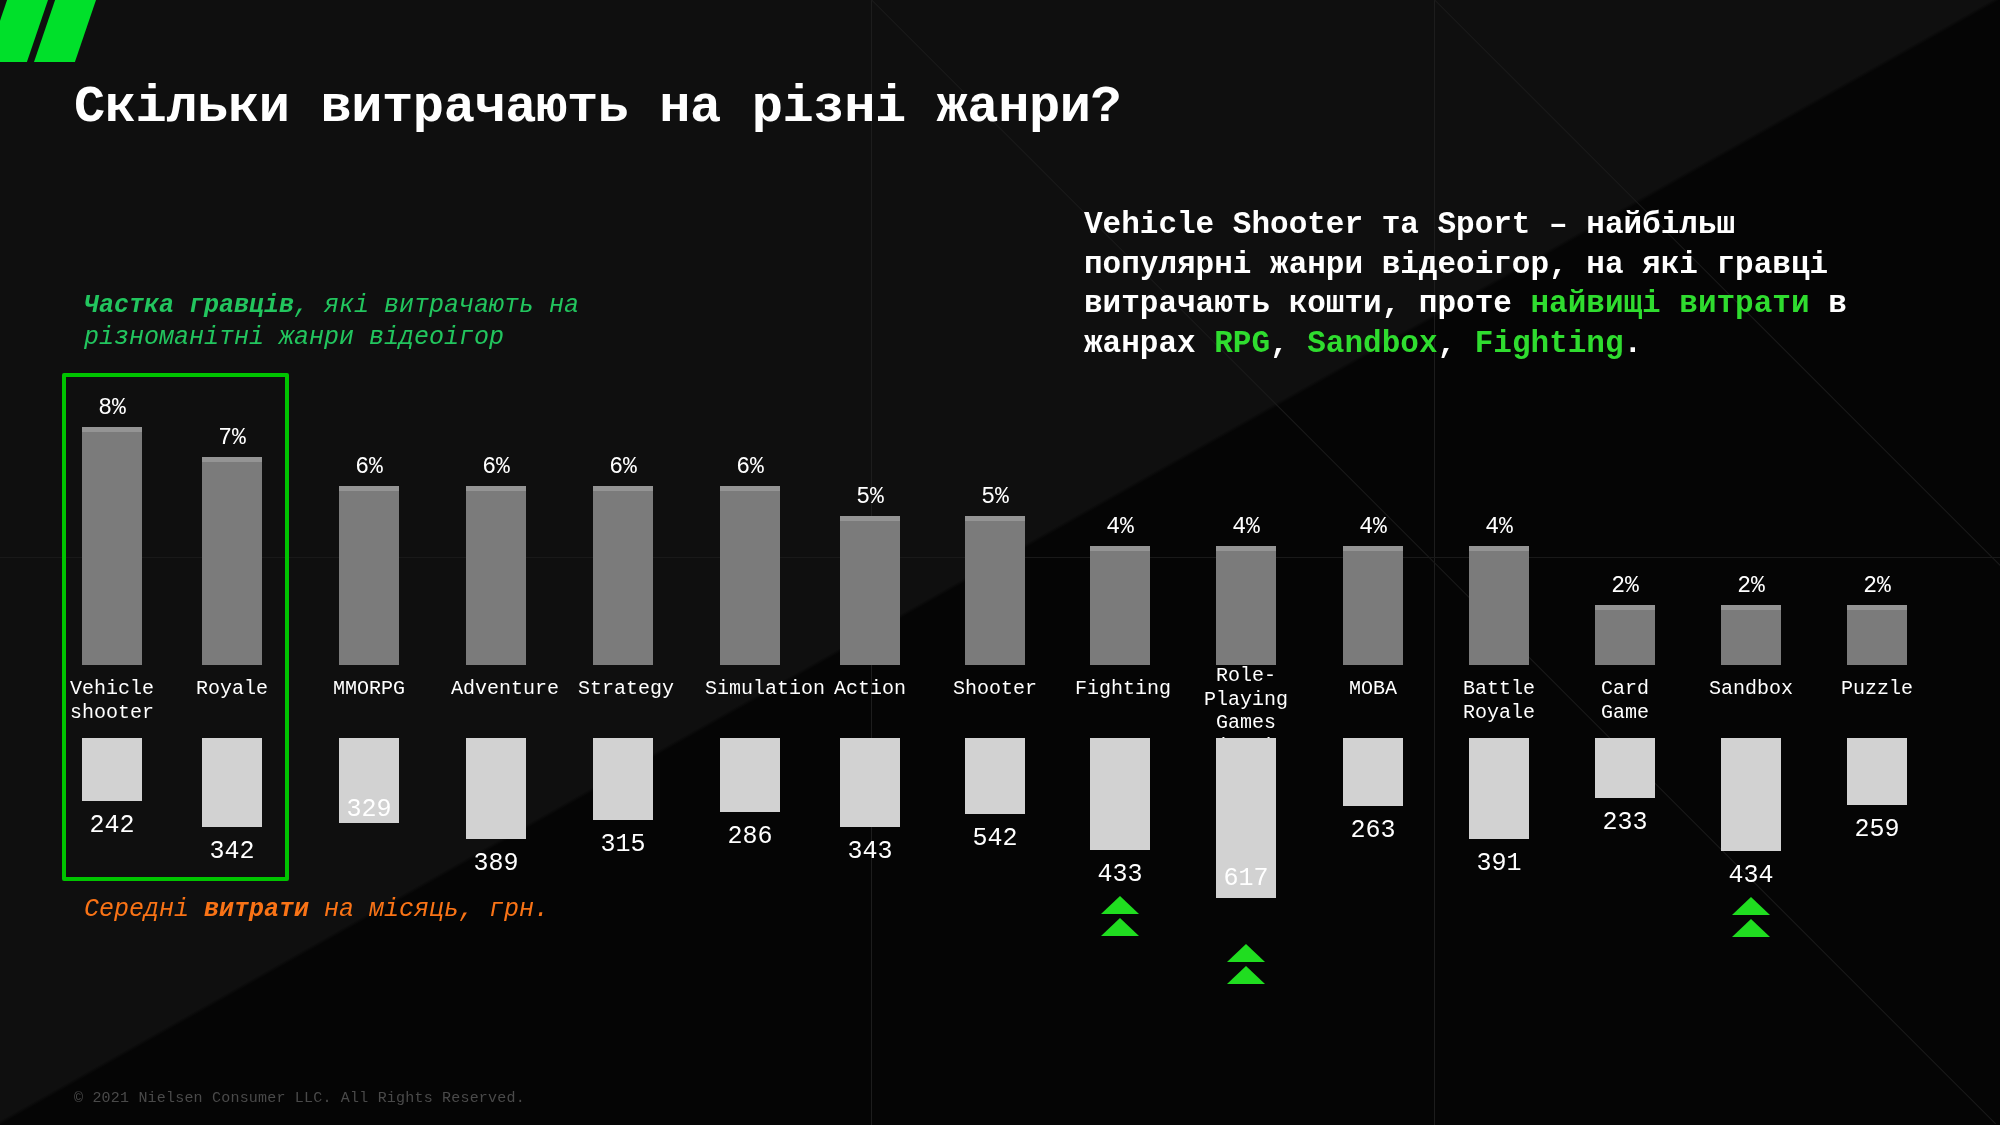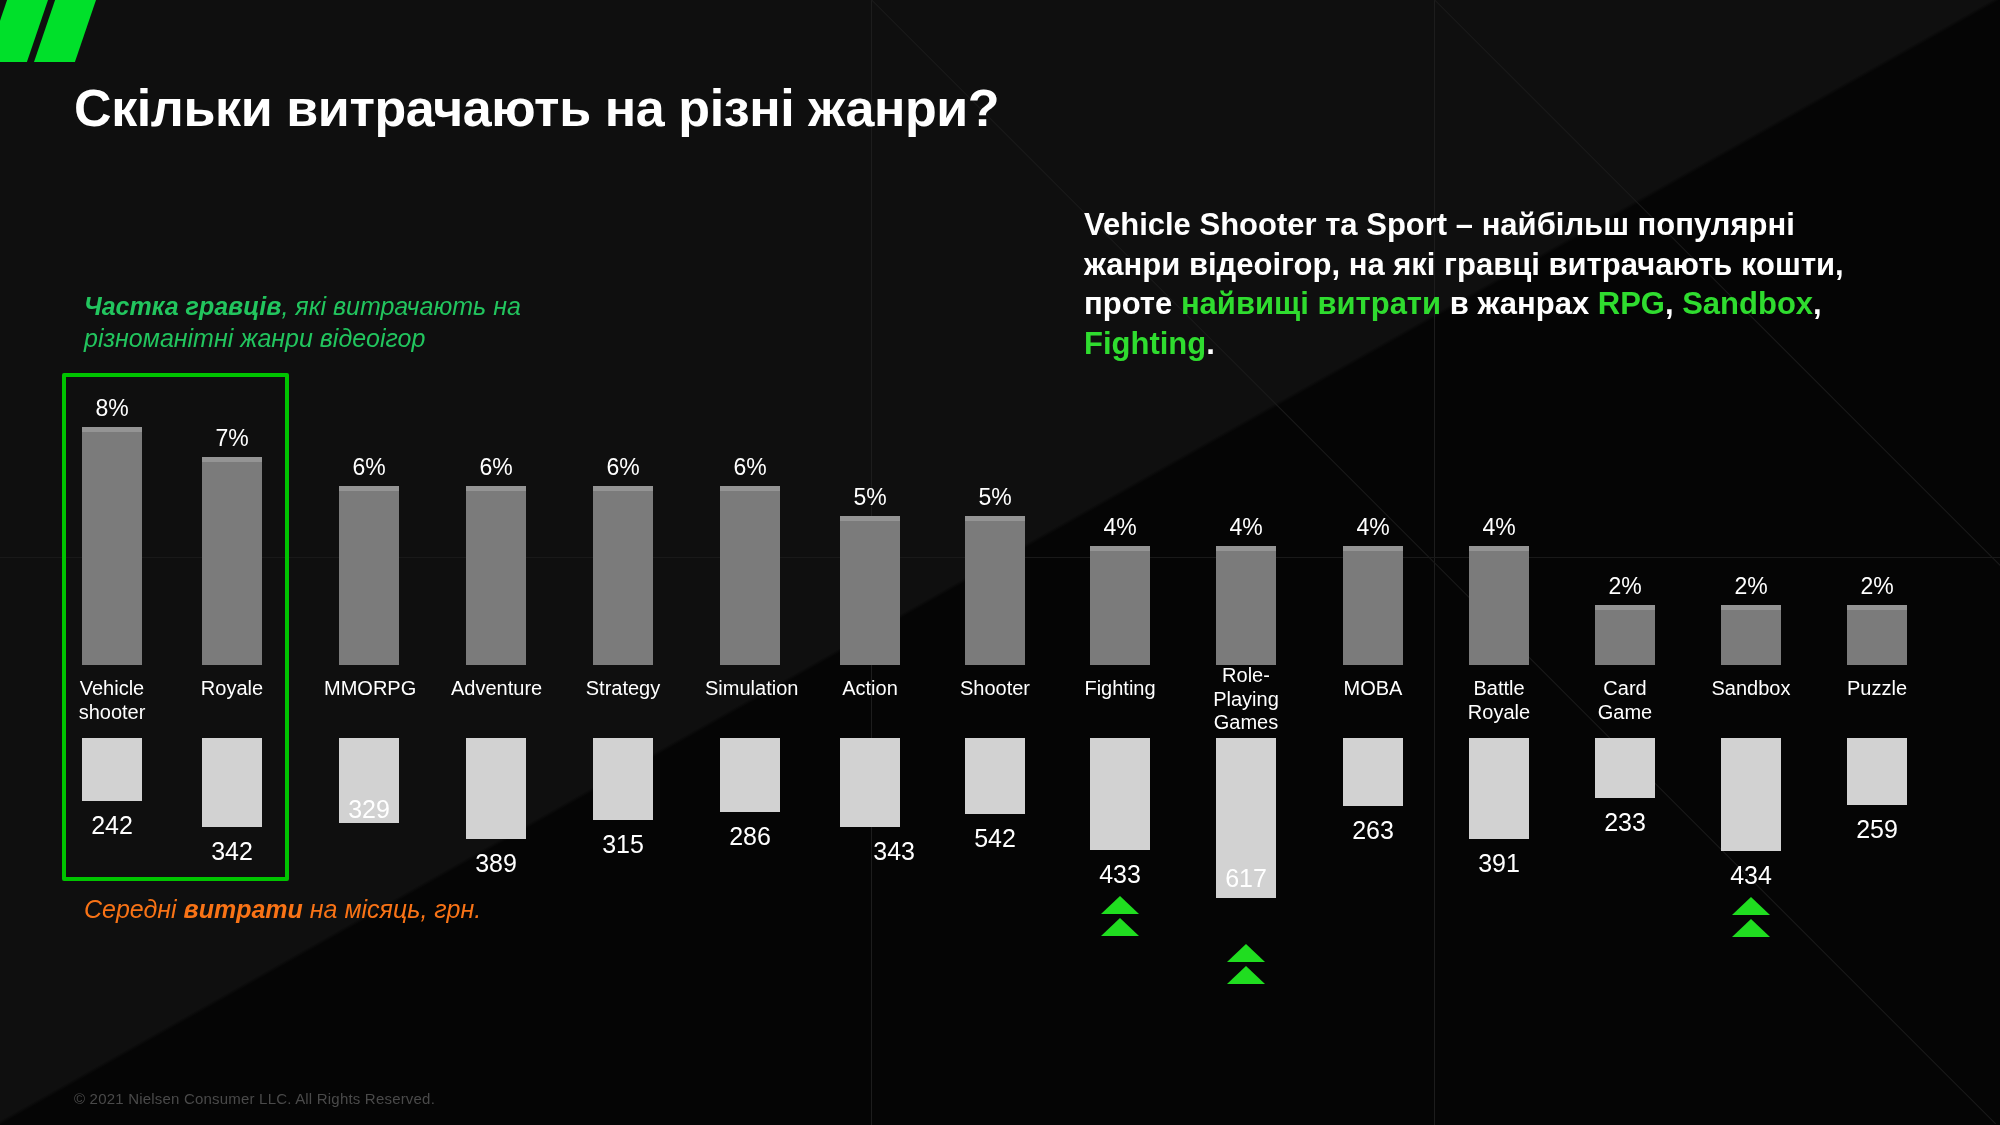--- a/index.html
+++ b/index.html
@@ -7,20 +7,21 @@
     width: 2000px; height: 1125px;
     background: #000000;
     font-family: "Liberation Sans", sans-serif;
     overflow: hidden;
   }
   #stage {
     position: relative;
     width: 2000px; height: 1125px;
     background: #080808;
     overflow: hidden;
+    font-family: Liberation Mono, monospace;
   }
 
   
   .bg-layer { position: absolute; inset: 0; pointer-events: none; }
   .bg-tri-a {
     position: absolute; left: 0; top: 0; width: 2000px; height: 1125px;
     background: linear-gradient(to bottom right, #0f0f0f 0%, #0f0f0f 49.8%, #050505 50.0%, #050505 100%);
   }
   .bg-vline { position: absolute; top: 0; width: 1px; height: 1125px; background: #1d1d1d; }
   .bg-vline.v1 { left: 871px; }
@@ -191,21 +192,21 @@
         <div class="top-bar" style="top: 486px; left: 0px; width: 60px; height: 179px;"></div>
         <div class="cat-label" style="top: 677px;"><span>Simulation</span></div>
         <div class="bot-bar" style="top: 738px; left: 0px; width: 60px; height: 74px;"></div>
         <div class="val-label" style="top: 822px;">286</div>
       </div>
       <div class="col" style="left: 840px; width: 60px;">
         <div class="pct-label" style="top: 484px;">5%</div>
         <div class="top-bar" style="top: 516px; left: 0px; width: 60px; height: 149px;"></div>
         <div class="cat-label" style="top: 677px;"><span>Action</span></div>
         <div class="bot-bar" style="top: 738px; left: 0px; width: 60px; height: 89px;"></div>
-        <div class="val-label" style="top: 837px; text-align: right;">343</div>
+        <div class="val-label" style="top: 837px;">343</div>
       </div>
       <div class="col" style="left: 965px; width: 60px;">
         <div class="pct-label" style="top: 484px;">5%</div>
         <div class="top-bar" style="top: 516px; left: 0px; width: 60px; height: 149px;"></div>
         <div class="cat-label" style="top: 677px;"><span>Shooter</span></div>
         <div class="bot-bar" style="top: 738px; left: 0px; width: 60px; height: 76px;"></div>
         <div class="val-label" style="top: 824px;">542</div>
       </div>
       <div class="col" style="left: 1090px; width: 60px;">
         <div class="pct-label" style="top: 514px;">4%</div>

